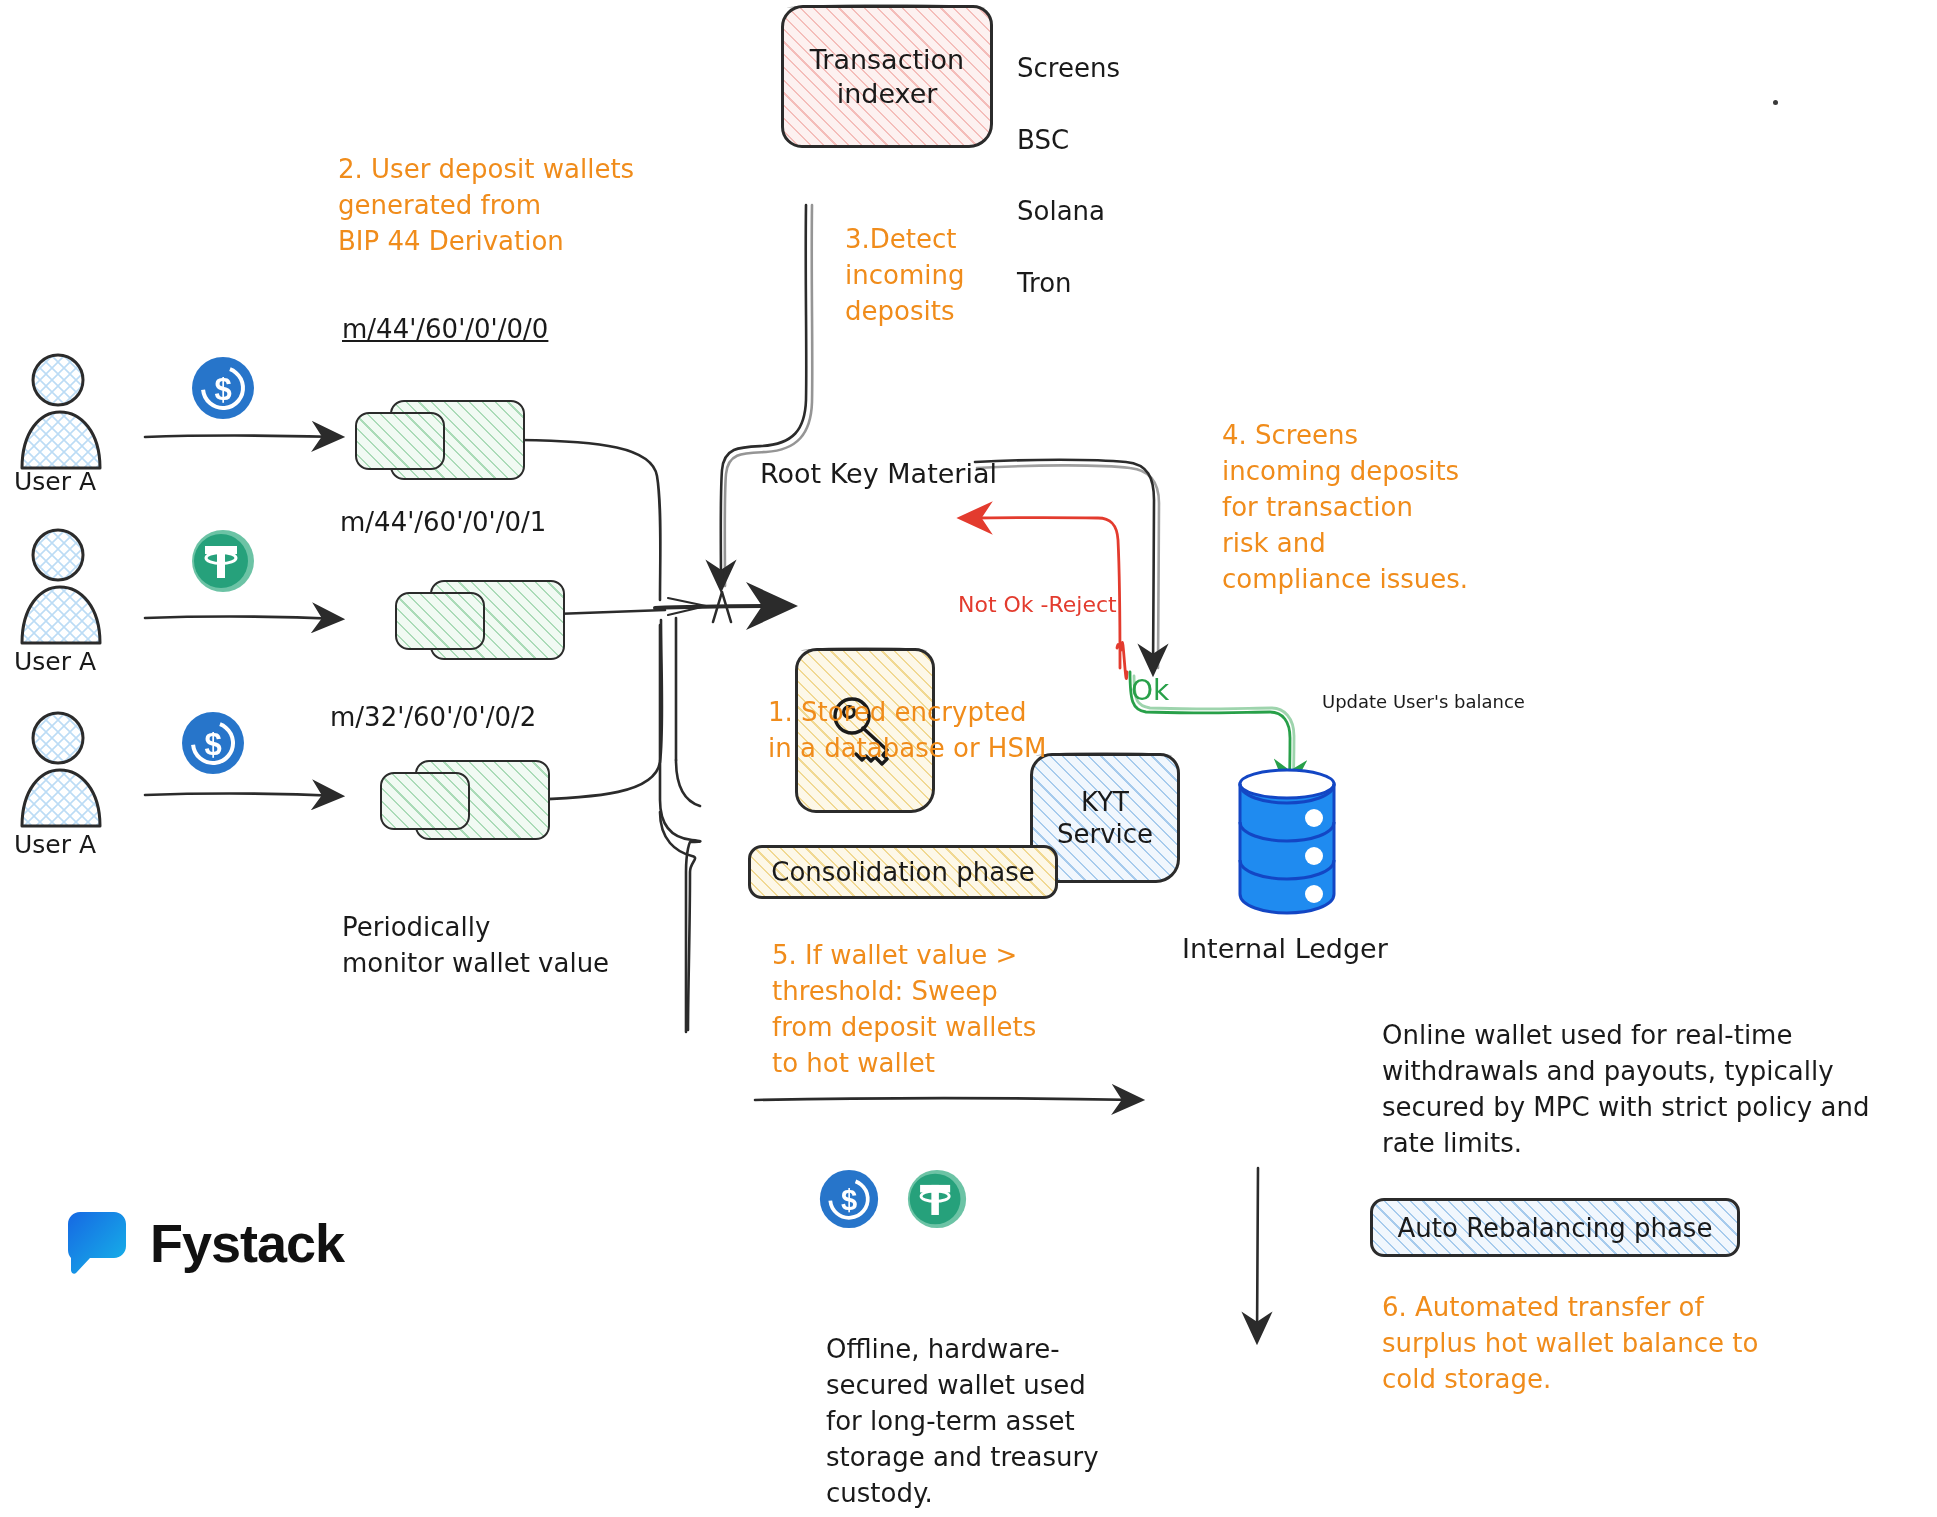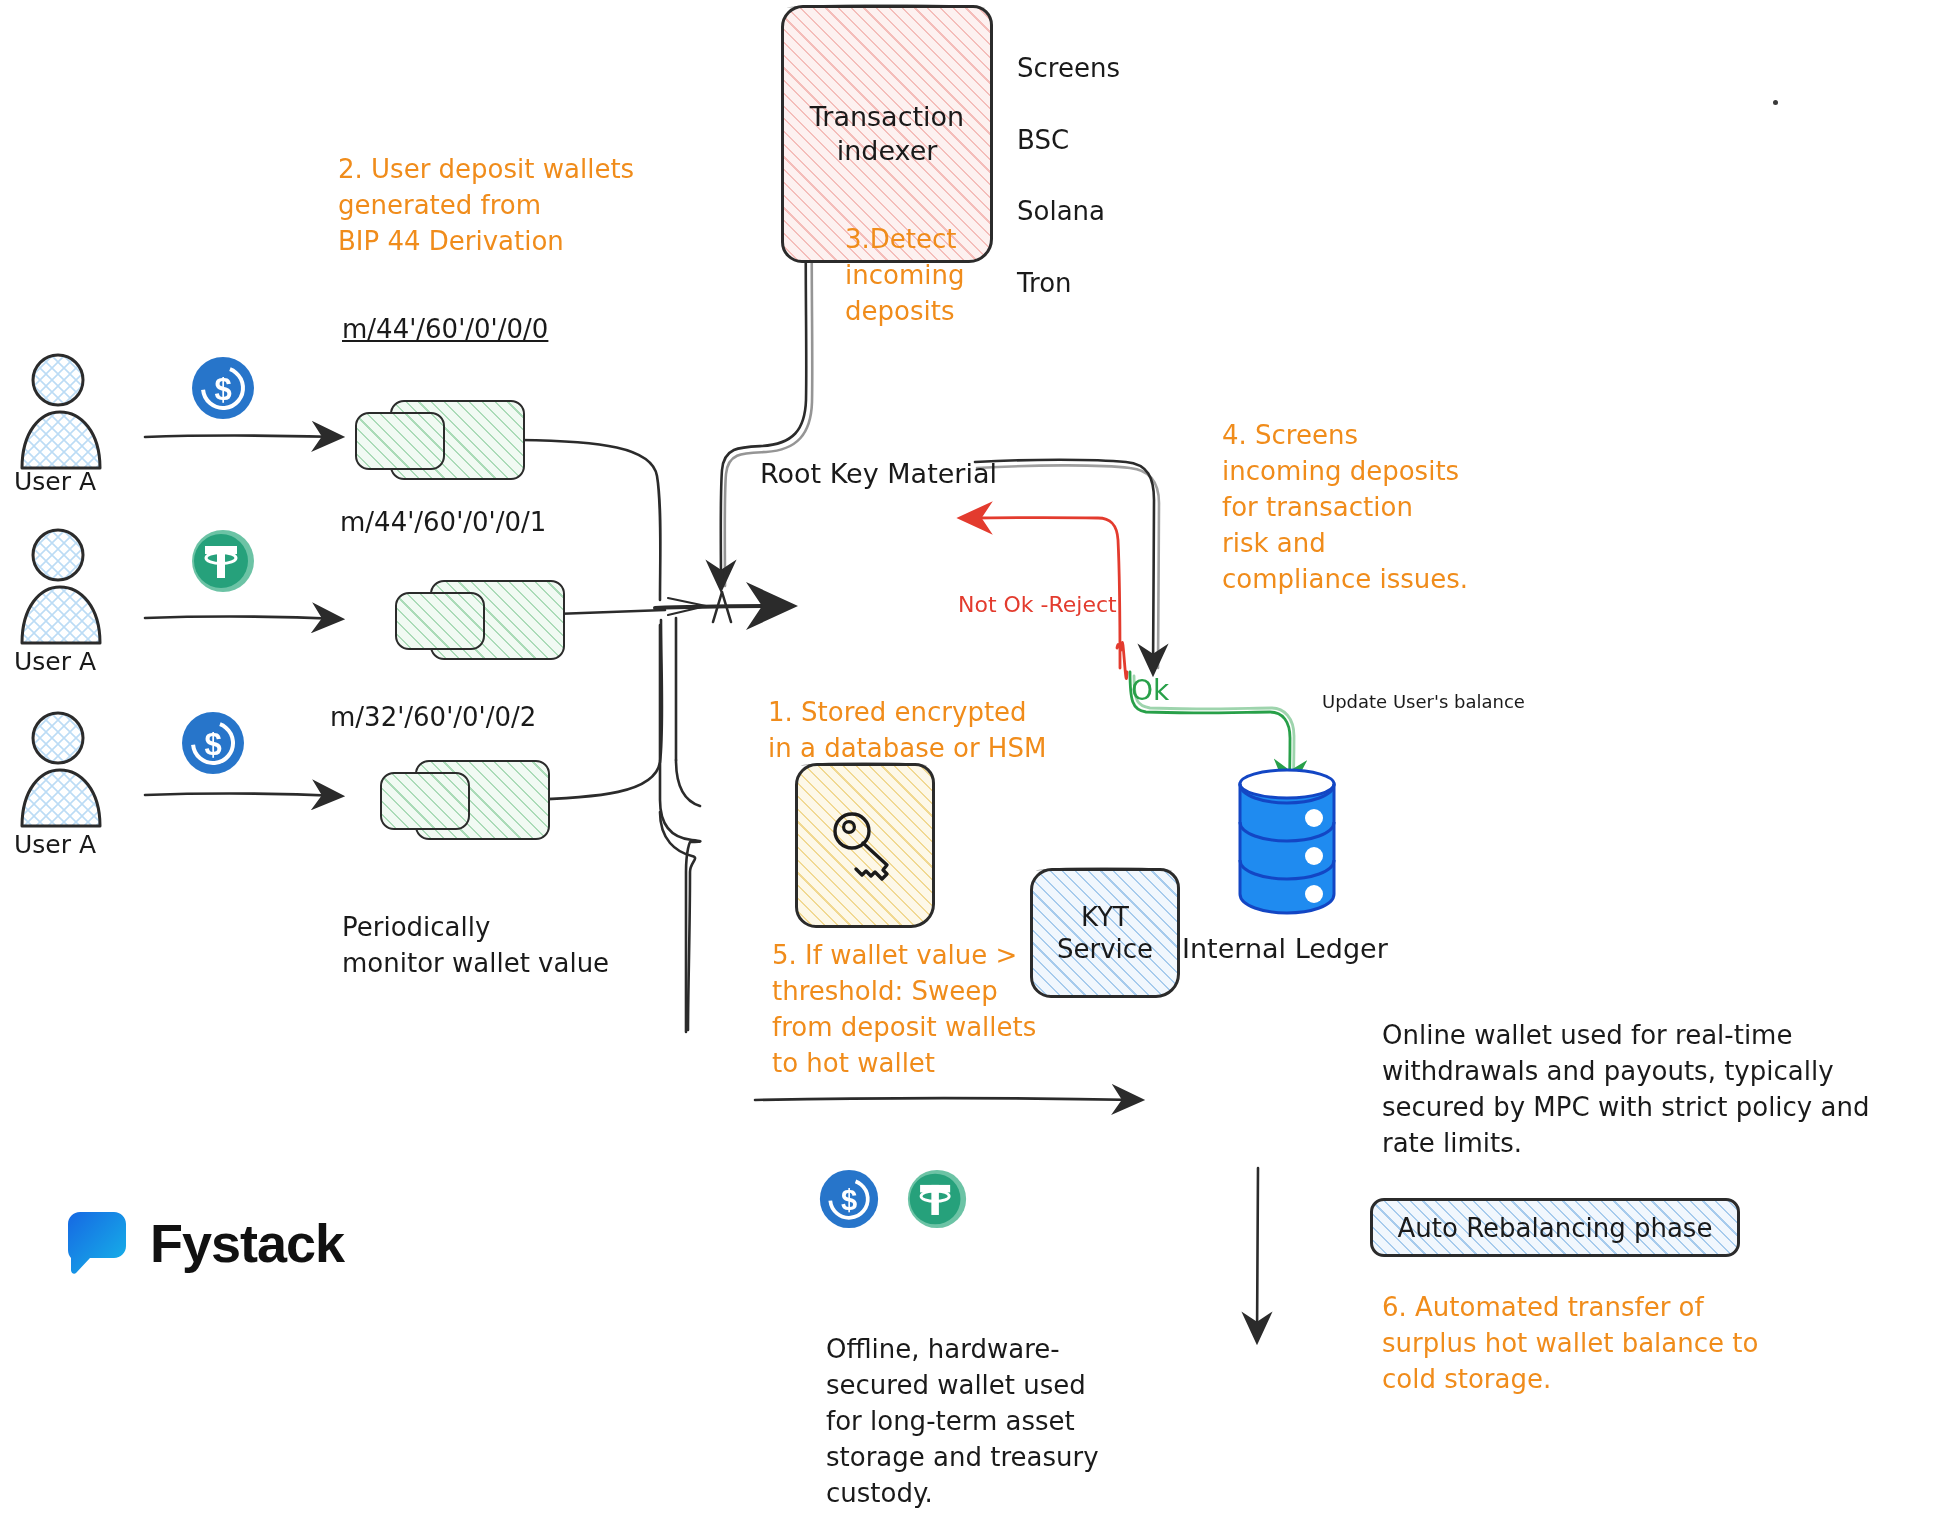--- a/index.html
+++ b/index.html
@@ -178,21 +178,21 @@
       <path d="M1127,672 C1126,700 1123,628 1122,645 C1121,660 1119,636 1117,648"></path>
       <path d="M1120,668 C1120,600 1119,560 1118,540 C1117,525 1111,518 1098,518 C1040,517 990,518 962,518" marker-end="url(#ah-red)"></path>
     </g>
 
     <g stroke="#28a049" stroke-width="2.8" fill="none" stroke-linecap="round" stroke-linejoin="round">
       <path d="M1130,672 C1130,700 1132,710 1146,712 C1190,714 1250,712 1270,712 C1283,712 1290,722 1290,738 C1290,770 1289,790 1289,790" marker-end="url(#ah-green)"></path>
       <path d="M1134,676 C1134,702 1138,706 1150,708 C1192,710 1252,708 1272,708 C1284,708 1294,718 1294,736 C1294,766 1293,786 1293,786" opacity=".45"></path>
     </g>
   </svg>
 
-  <div class="node sketchbox hatch-pink" style="left:781px; top:5px; width:212px; height:258px; font-size:27px;">
+  <div class="node sketchbox hatch-pink" style="left:781px; top:5px; width:212px; height:143px; font-size:27px;">
     <span style="white-space:pre-line;">Transaction
 indexer</span>
   </div>
 
   <div class="label" style="left:1017px; top:15px; font-size:26px;">
     <div>Screens</div>
     <div>BSC</div>
     <div>Solana</div>
     <div>Tron</div>
   </div>
@@ -323,20 +323,23 @@
         <path d="M18,62 C18,74 42,81 65,81 C88,81 112,74 112,62" fill="none"></path>
         <path d="M18,100 C18,112 42,119 65,119 C88,119 112,112 112,100" fill="none"></path>
       </g>
       <circle cx="92" cy="58" r="9" fill="#ffffff"></circle>
       <circle cx="92" cy="96" r="9" fill="#ffffff"></circle>
       <circle cx="92" cy="134" r="9" fill="#ffffff"></circle>
     </svg>
   </div>
   <div class="label" style="left:1182px; top:930px; font-size:27px;text-align:center;">Internal Ledger</div>
 
+  <div class="pill hatch-yellow" style="left:748px; top:845px; width:310px; height:54px; font-size:26px;">
+    <span>Consolidation phase</span>
+  </div>
 
   <div class="label note-orange" style="left:772px; top:938px; font-size:26px;">5. If wallet value &gt;
 threshold: Sweep
 from deposit wallets
 to hot wallet</div>
 
   <div class="token" style="left:818px; top:1168px;">
     <svg width="62" height="62" viewBox="0 0 66 66">
       <circle cx="33" cy="33" r="31" fill="#2775ca"></circle>
       <circle cx="33" cy="33" r="20" fill="none" stroke="#ffffff" stroke-width="4" stroke-dasharray="78 40" transform="rotate(-50 33 33)"></circle>

